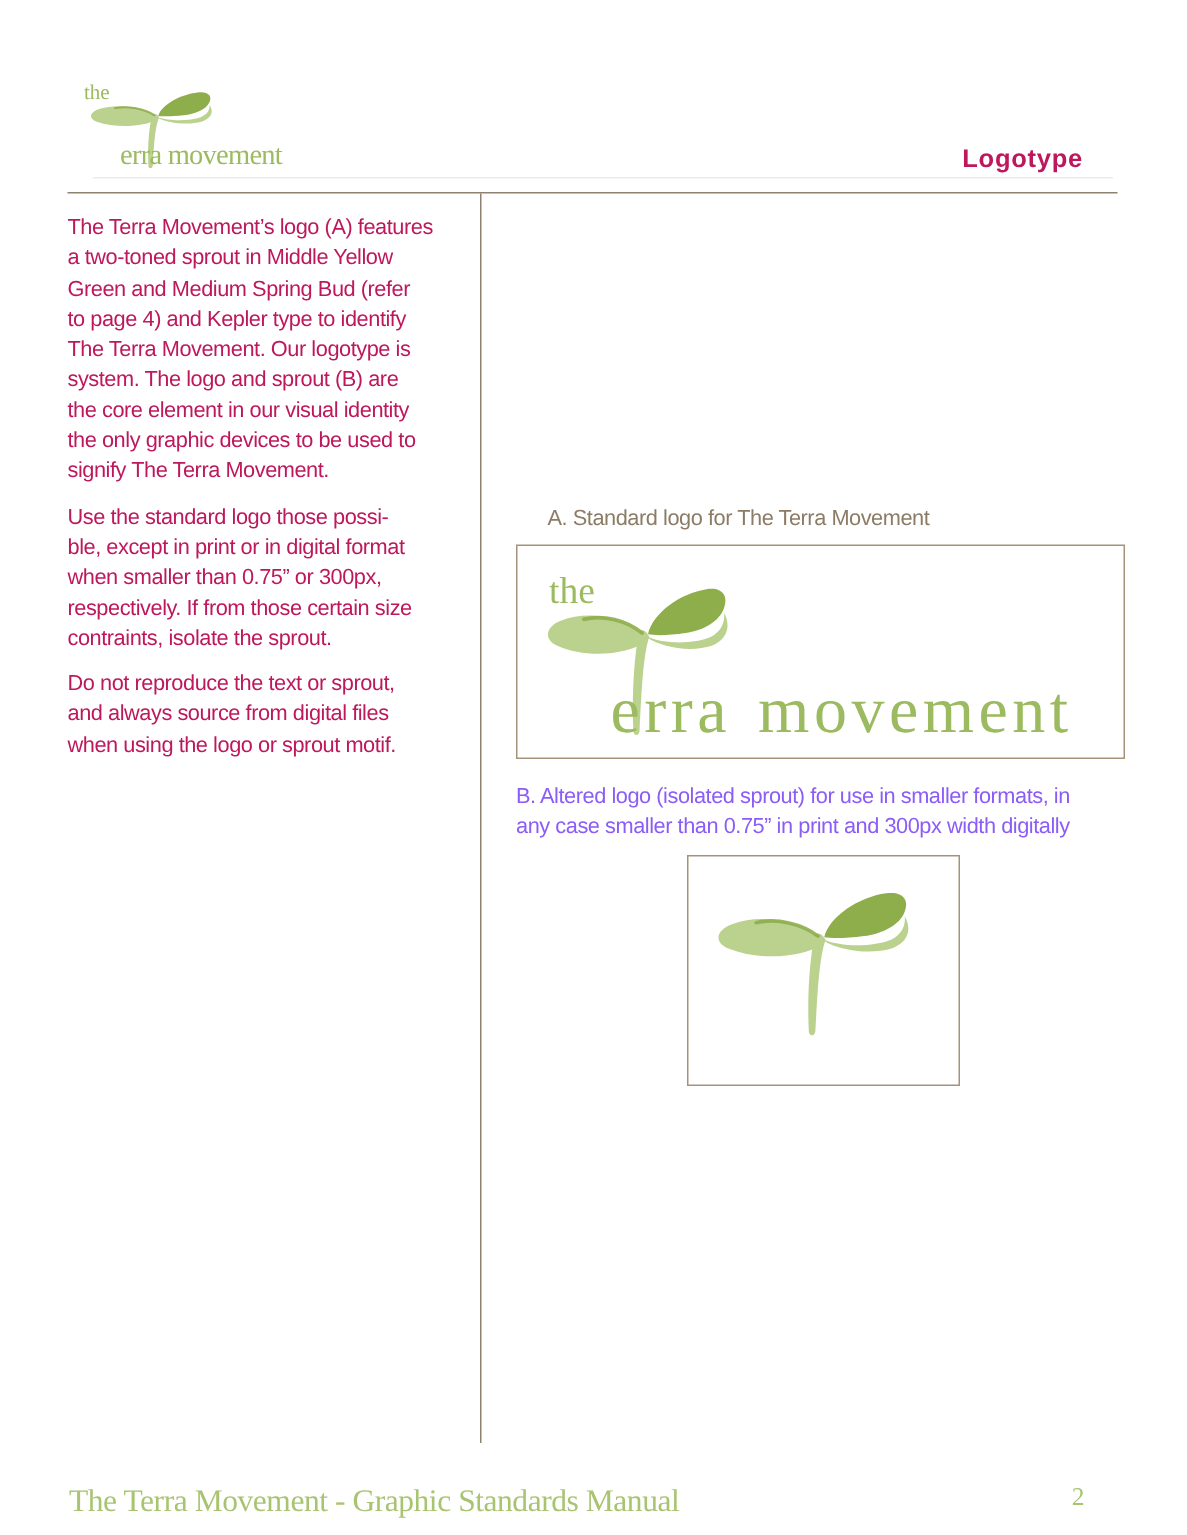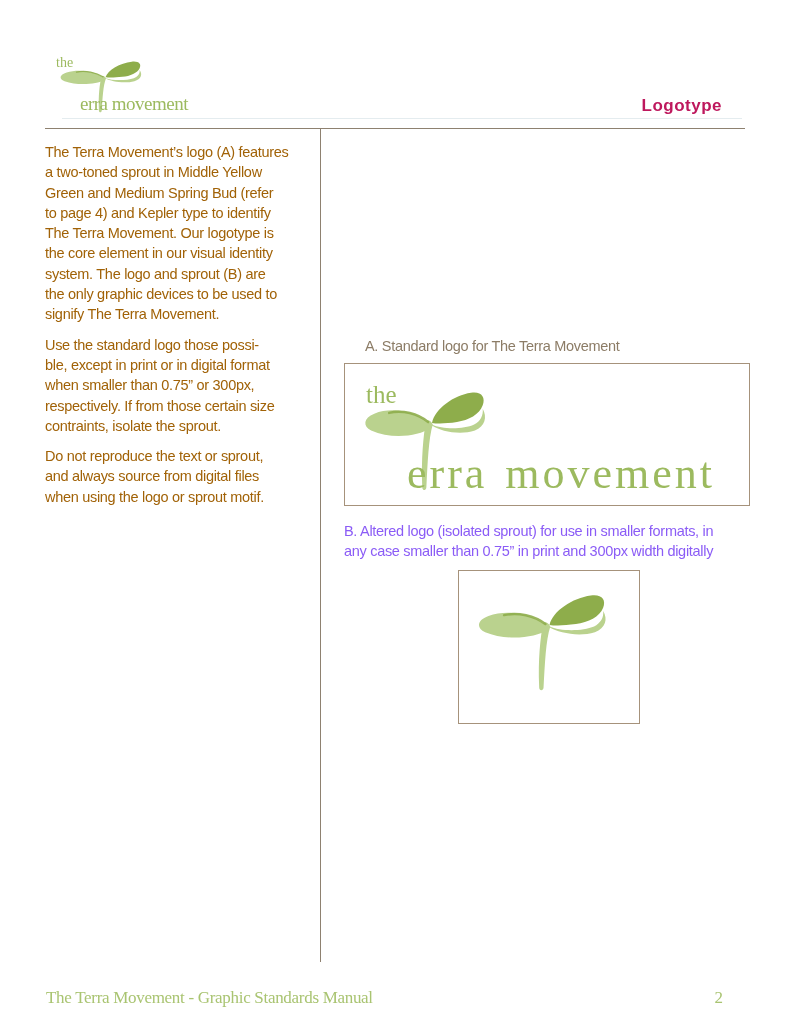--- a/index.html
+++ b/index.html
@@ -55,21 +55,21 @@
     font-size:14.5px; line-height:20px; letter-spacing:-0.3px;
   }
   .figure-b {
     position:absolute; left:458px; top:570px; width:180px; height:152px;
     border:1px solid; background:#ffffff;
   }
   .figB-sprout { position:absolute; left:8px; top:14px; width:165px; height:118px; }
   
   .footer-title {
     position:absolute; left:46px; top:988px; line-height:1.2;
-    font-family:"Liberation Serif", serif; font-size:17px; letter-spacing:-0.3px;
+    font-family:"Liberation Serif", serif; font-size:21px; letter-spacing:-0.3px;
   }
   .footer-page {
     position:absolute; right:45px; top:988px; line-height:1.2;
     font-family:"Liberation Serif", serif; font-size:17px;
   }
   svg.sprout { display:block; }
 </style>
 </head>
 <body>
 
@@ -86,29 +86,29 @@
     </svg>
     <span class="brand-wordmark" style="color: rgb(156, 186, 95);">erra movement</span>
   </div>
 
   <div class="section-title" style="color: #be185d;">Logotype</div>
 
   <div class="faint-rule" style="background-color: rgb(228, 236, 239);"></div>
   <div class="rule-h" style="background-color: rgb(142, 129, 112);"></div>
   <div class="rule-v" style="background-color: rgb(142, 129, 112);"></div>
 
-  <div class="left-col" style="color: #a16207;">
+  <div class="left-col" style="color: #be185d;">
     <div class="para">
         <div>The Terra Movement’s logo (A) features</div>
         <div>a two-toned sprout in Middle Yellow</div>
         <div>Green and Medium Spring Bud (refer</div>
         <div>to page 4) and Kepler type to identify</div>
         <div>The Terra Movement. Our logotype is</div>
+        <div>system. The logo and sprout (B) are</div>
         <div>the core element in our visual identity</div>
-        <div>system. The logo and sprout (B) are</div>
         <div>the only graphic devices to be used to</div>
         <div>signify The Terra Movement.</div>
       </div>
     <div class="para">
         <div>Use the standard logo those possi-</div>
         <div>ble, except in print or in digital format</div>
         <div>when smaller than 0.75” or 300px,</div>
         <div>respectively. If from those certain size</div>
         <div>contraints, isolate the sprout.</div>
       </div>

